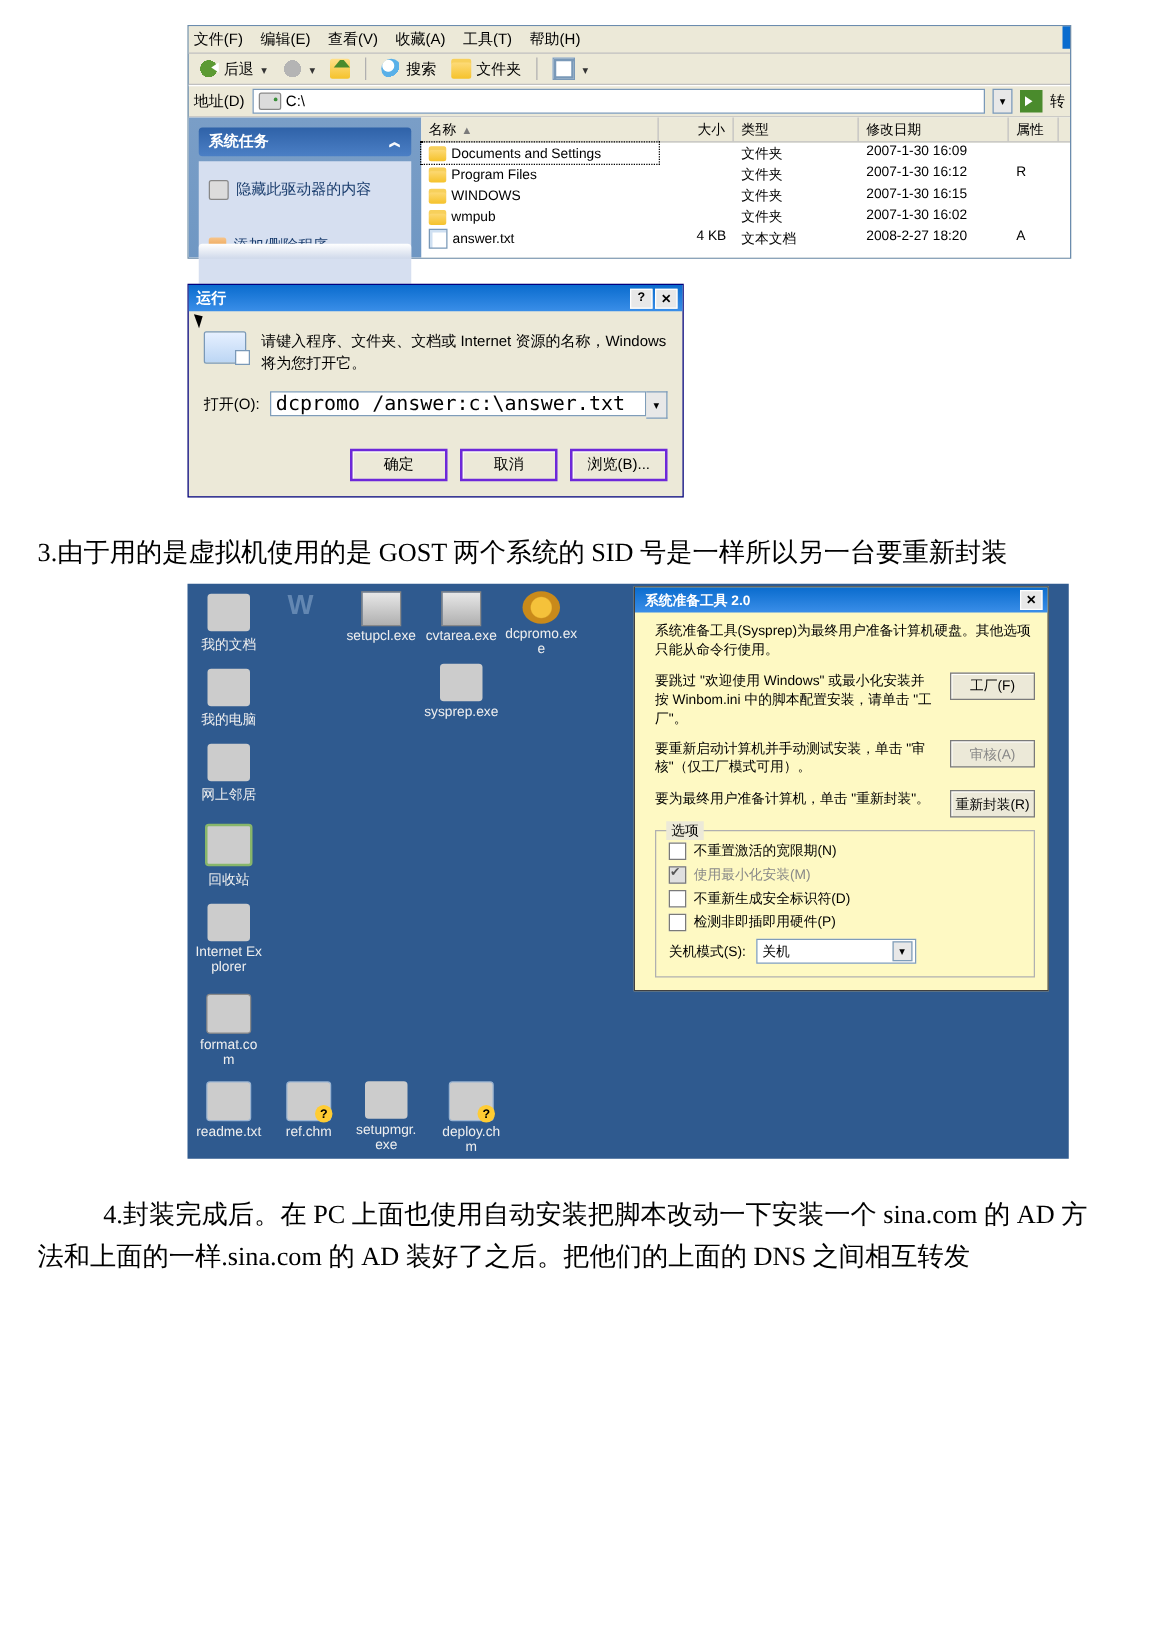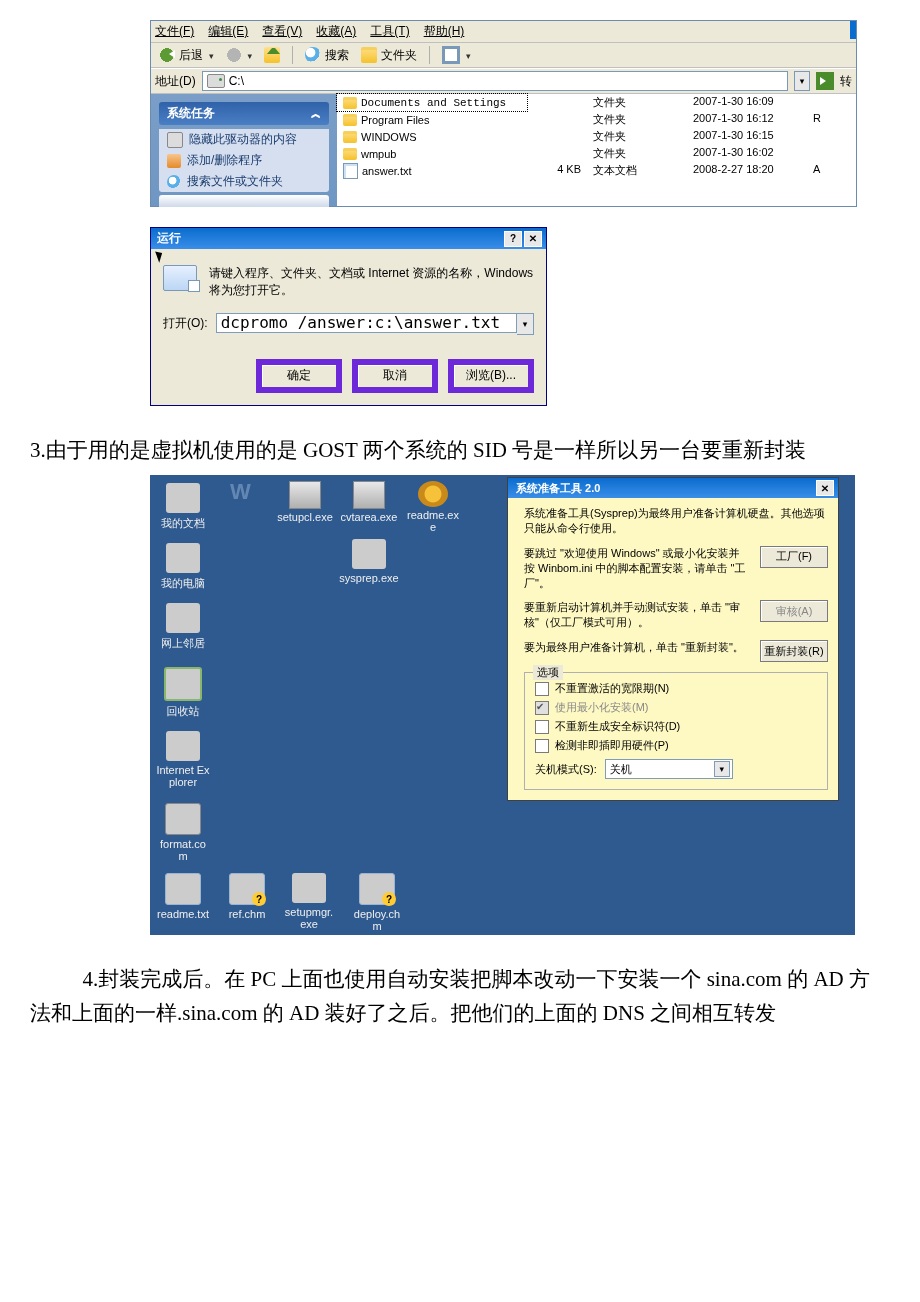--- a/index.html
+++ b/index.html
@@ -28,21 +28,20 @@
     position: relative;
   }
   .menubar {
     background: #ece9d8;
     border-bottom: 1px solid #c0c0c0;
     display: flex;
     padding: 2px 4px;
   }
   .menubar span {
     margin-right: 14px;
-    text-decoration: underline;
   }
   .blue-edge {
     position: absolute;
     right: 0; top: 0;
     width: 6px; height: 18px;
     background: #0a6cce;
   }
   .toolbar {
     display: flex;
     align-items: center;
@@ -120,21 +119,21 @@
     color:#fff;position:relative;
   }
   .task-header{
     background:linear-gradient(#2f62a8,#4b7fc5);
     margin:8px 8px 4px 8px;padding:3px 8px;border-radius:3px;
     display:flex;justify-content:space-between;align-items:center;
     font-weight:bold;
   }
   .chev{font-size:10px;}
   .task-list{list-style:none;margin:0 8px;padding:0;color:#1a3d6d;background:#d6dff0;border-radius:0 0 3px 3px;}
-  .task-list li{padding:2px 8px;display:flex;align-items:center;gap:6px;}
+  .task-list li{padding:14px 8px;display:flex;align-items:center;gap:6px;}
   .ico-mini{width:14px;height:14px;display:inline-block;}
   .ico-drive-mini{background:#dcdcdc;border:1px solid #888;border-radius:2px;}
   .ico-addrem{background:linear-gradient(#f7c58b,#e58a2b);border-radius:2px;}
   .ico-search-mini{background:radial-gradient(circle at 40% 40%,#fff 0 30%,#59b0e8 35% 60%,transparent 61%);border-radius:50%;}
   .more-task{position:absolute;left:8px;right:8px;bottom:-1px;height:12px;background:linear-gradient(#fff,#cfd9ea);border-radius:3px 3px 0 0;}
 
   .list-pane{flex:1;position:relative;}
   .col-header{
     display:grid;
     grid-template-columns: 190px 60px 100px 120px 40px;
@@ -145,21 +144,21 @@
   .sort-arrow{color:#7a7a7a;font-size:9px;margin-left:4px;}
   .filelist{font-size:11px;}
   .frow{
     display:grid;
     grid-template-columns: 190px 60px 100px 120px 40px;
   }
   .frow div{padding:1px 6px;}
   .fname{display:flex;align-items:center;gap:4px;}
   .fsize{text-align:right;}
   .ico-txt{width:13px;height:14px;background:#fff;border:1px solid #7a99b8;box-shadow:inset 2px 2px 0 #cfe0f2;}
-  .selbox{outline:1px dotted #000;font-family:Liberation Mono, monospace;}
+  .selbox{outline:1px dotted #000;}
 
   
   .run-dlg{
     width:395px;border:1px solid #000080;background:#ece9d8;
     font-family:Tahoma,"SimSun",sans-serif;font-size:12px;
     margin-top:20px;position:relative;
   }
   .titlebar{
     background:linear-gradient(#0a6cce,#3a8ee8);color:#fff;
     display:flex;justify-content:space-between;align-items:center;
@@ -172,21 +171,21 @@
   .ico-run{
     width:32px;height:24px;background:linear-gradient(#e6f0ff,#bcd6f4);border:1px solid #7a99b8;border-radius:2px;position:relative;
   }
   .ico-run::after{content:"";position:absolute;right:-4px;bottom:-2px;width:10px;height:10px;background:#fff;border:1px solid #7a99b8;}
   .run-text{flex:1;line-height:1.4;}
   .run-row2{display:flex;align-items:center;gap:8px;margin-bottom:24px;}
   .combo{flex:1;display:flex;}
   .combo input{flex:1;border:1px solid #7f9db9;height:18px;font-family:"宋体",monospace;font-size:16px;padding:0 4px;}
   .combo .cbtn{width:16px;height:20px;border:1px solid #7f9db9;border-left:none;background:#e8e8e8;display:flex;align-items:center;justify-content:center;font-size:9px;}
   .run-btns{display:flex;justify-content:flex-end;gap:10px;}
-  .wbtn{width:74px;height:22px;border:6px solid #6d28d9;background:#ece9d8;font-size:12px;display:flex;align-items:center;justify-content:center;box-shadow:1px 1px 0 #fff inset;}
+  .wbtn{width:74px;height:22px;border:2px solid #6d28d9;background:#ece9d8;font-size:12px;display:flex;align-items:center;justify-content:center;box-shadow:1px 1px 0 #fff inset;}
   .cursor-arrow{
     position:absolute;left:6px;top:22px;width:0;height:0;
     border-left:6px solid #000;border-top:4px solid transparent;border-bottom:8px solid transparent;
     transform:rotate(-20deg);
   }
 
   
   .fig2{
     width:705px;height:460px;background:#2f5a8f;position:relative;
     font-family:Tahoma,"SimSun",sans-serif;font-size:11px;color:#efefef;
@@ -315,20 +314,27 @@
                 <span>添加/删除程序</span>
               </li>
             <li>
                 <span class="ico-mini ico-search-mini"></span>
                 <span>搜索文件或文件夹</span>
               </li>
           </ul>
           <div class="more-task"></div>
         </div>
         <div class="list-pane">
+          <div class="col-header">
+            <div><span>名称</span><span class="sort-arrow">▲</span></div>
+            <div style="text-align:right">大小</div>
+            <div>类型</div>
+            <div>修改日期</div>
+            <div>属性</div>
+          </div>
           <div class="filelist" id="filelist">
               <div class="frow">
                 <div class="fname selbox">
                   <span class="ico-folder-sm"></span>
                   <span>Documents and Settings</span>
                 </div>
                 <div class="fsize"></div>
                 <div>文件夹</div>
                 <div>2007-1-30 16:09</div>
                 <div></div>
@@ -459,21 +465,21 @@
       <div class="topexe" style="left:126px;">
           <div class="di di-exe" style="margin:0 auto 2px;width:30px;height:26px;"></div>
           <div class="dlabel">setupcl.exe</div>
         </div>
       <div class="topexe" style="left:190px;">
           <div class="di di-exe" style="margin:0 auto 2px;width:30px;height:26px;"></div>
           <div class="dlabel">cvtarea.exe</div>
         </div>
       <div class="topexe" style="left:254px;">
           <div class="di di-gear" style="margin:0 auto 2px;width:30px;height:26px;"></div>
-          <div class="dlabel">readme.exe</div>
+          <div class="dlabel">dcpromo.exe</div>
         </div>
       <div class="dicon" style="left:184px;top:64px;width:70px;">
           <div class="di di-net2"></div>
           <div class="dlabel">sysprep.exe</div>
         </div>
 
       <div class="sysprep">
         <div class="sp-title">
           <span>系统准备工具 2.0</span>
           <span class="tbtn">✕</span>

